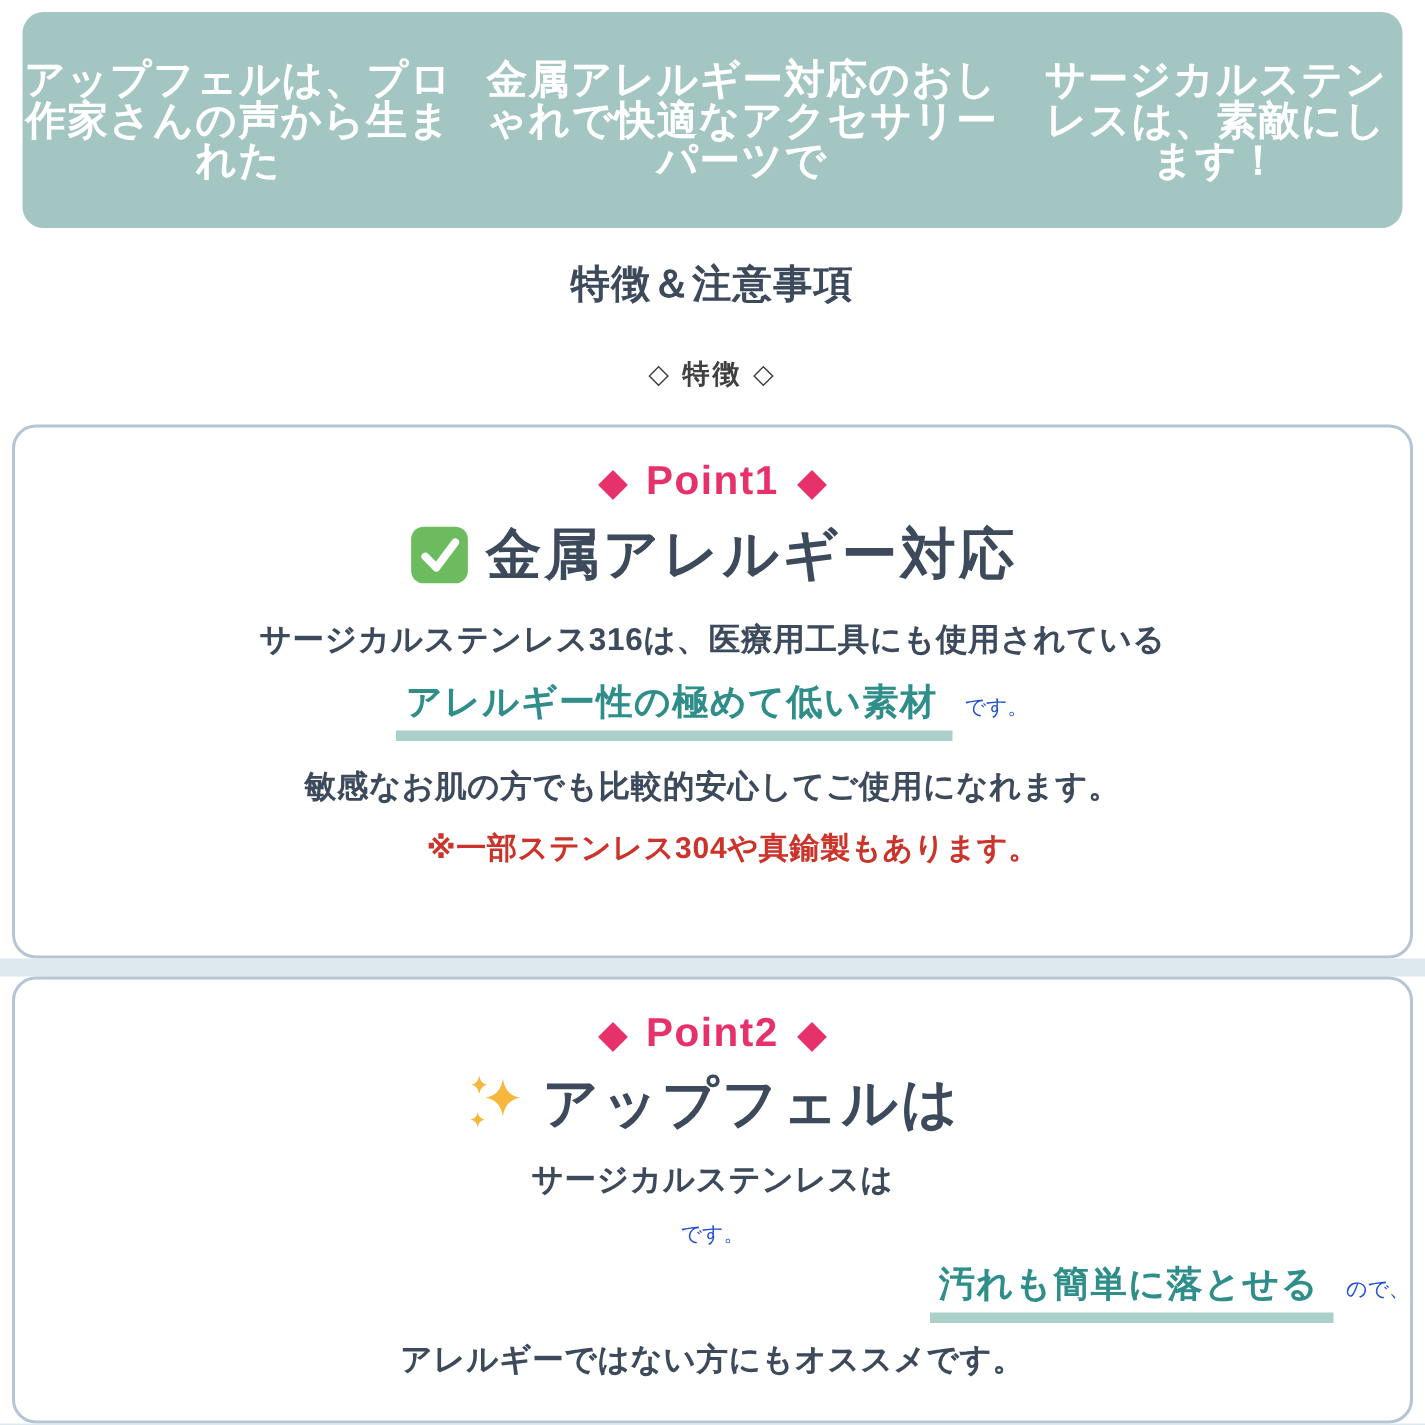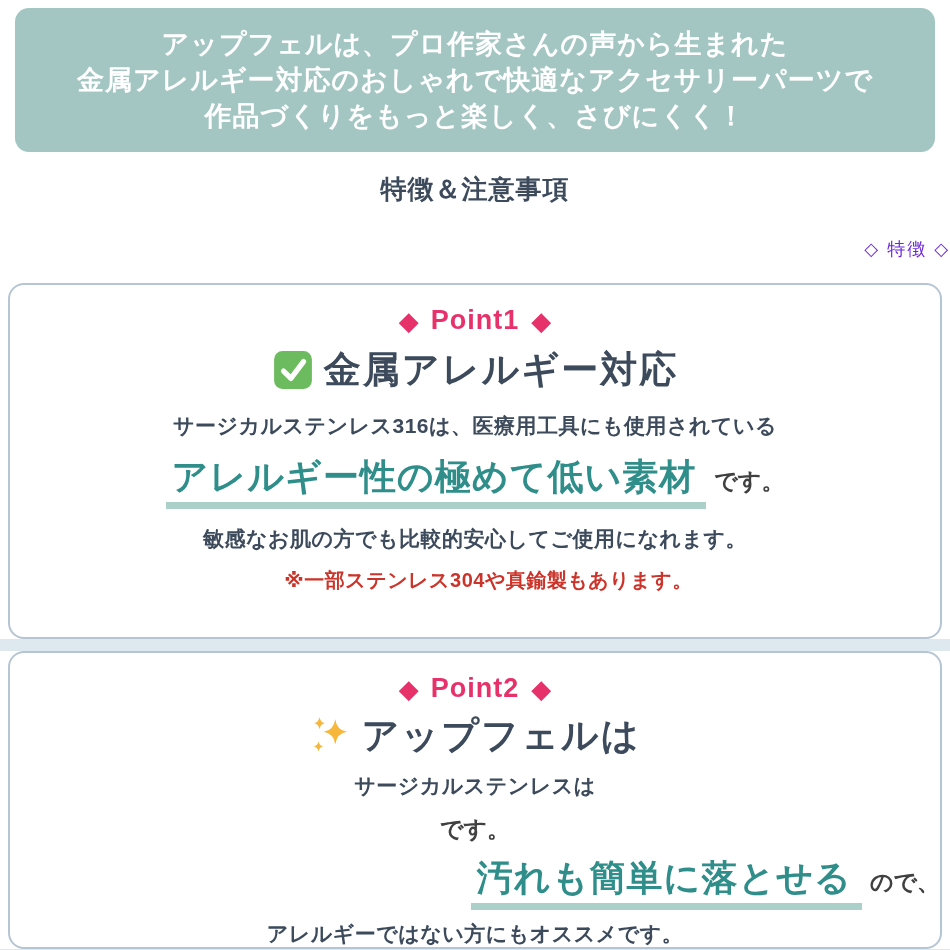--- a/index.html
+++ b/index.html
@@ -12,21 +12,20 @@
     font-family: "Liberation Sans", "DejaVu Sans", sans-serif;
     -webkit-font-smoothing: antialiased;
   }
   
   .banner {
     margin: 8px 15px 0 15px;
     height: 144px;
     background: #a3c6c2;
     border-radius: 14px;
     display: flex;
-    flex-direction: column;
     align-items: center;
     justify-content: center;
     gap: 9px;
   }
   .banner p {
     margin: 0;
     color: #ffffff;
     font-size: 27px;
     font-weight: 700;
     letter-spacing: 1px;
@@ -37,24 +36,24 @@
   .section-title {
     margin: 20px 0 0 0;
     text-align: center;
     color: #3c4a5c;
     font-size: 26px;
     font-weight: 700;
     letter-spacing: 1px;
   }
   .section-subtitle {
     margin: 30px 0 0 0;
-    text-align: right;
-    color: #6d28d9;
+    text-align: center;
+    color: #404040;
     font-size: 18px;
-    font-weight: 400;
+    font-weight: 700;
     letter-spacing: 2px;
   }
   
   .card-area { margin-top: 22px; }
   .card {
     margin: 0 8px;
     background: #ffffff;
     border: 2px solid #b6c5d3;
     border-radius: 16px;
     box-sizing: border-box;
@@ -118,50 +117,50 @@
     display: flex;
     align-items: baseline;
     justify-content: center;
     gap: 8px;
   }
   .hl-c1 { margin-top: 8px; }
   .hl-a  { margin-top: 2px; }
   .hl-b  { margin-top: 10px; justify-content: flex-end; }
   .highlight-text {
     color: #2f8e8a;
-    font-size: 36px;
+    font-size: 24px;
     font-weight: 800;
     letter-spacing: 1px;
     line-height: 1.25;
     padding: 0 10px 3px 6px;
     border-bottom: 7px solid #abd0ca;
   }
   .suffix {
-    color: #404040;
-    font-size: 23px;
-    font-weight: 700;
+    color: #1d4ed8;
+    font-size: 14px;
+    font-weight: 400;
   }
   
   .warning {
     margin: 0;
     color: #cb342a;
     font-size: 20px;
     font-weight: 800;
     letter-spacing: 0.5px;
   }
   .warning1 { margin-top: 12px; }
   .warning2 { margin-top: 5px; padding-left: 27px; }
 </style>
 </head>
 <body>
 
 <header class="banner">
   <p>アップフェルは、プロ作家さんの声から生まれた</p>
   <p>金属アレルギー対応のおしゃれで快適なアクセサリーパーツで</p>
-  <p>作品づくりをもっと楽しく、さびにくく！</p>
+  <p>サージカルステンレスは、素敵にします！</p>
 </header>
 
 <h1 class="section-title">特徴＆注意事項</h1>
 <div class="section-subtitle">◇ 特徴 ◇</div>
 
 <div class="card-area">
 
   <section class="card card1">
     <div class="point-row">
       <span class="point-diamond">◆</span>

